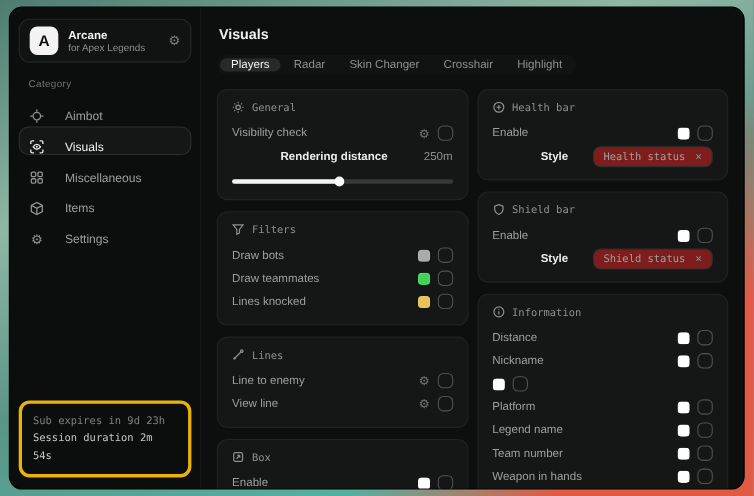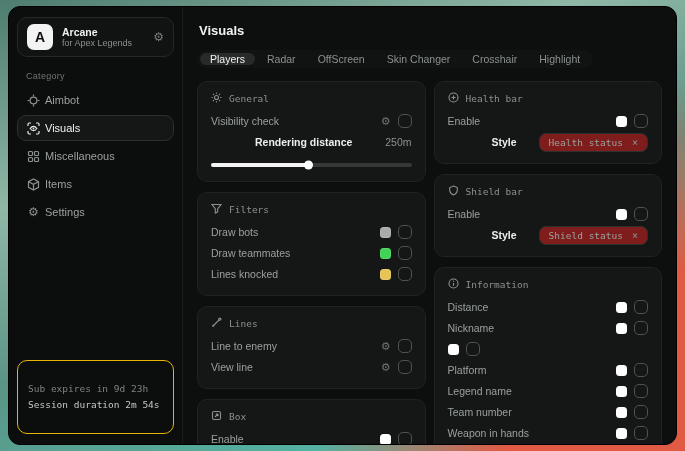--- a/index.html
+++ b/index.html
@@ -32,31 +32,31 @@
     color:#0d0f0e; font-weight:bold; font-size:14px;
     display:flex; align-items:center; justify-content:center; flex:0 0 26px;
   }
   .brand-text{ flex:1; line-height:1.15; }
   .brand-name{ font-size:10.5px; font-weight:bold; color:#f0f2f1; }
   .brand-sub{ font-size:9px; color:#8b918f; }
   .brand-gear{ color:#777d7a; font-size:12px; line-height:1; }
   .category{ font-size:9px; color:#6f7573; margin:14px 0 6px 9px; letter-spacing:.3px; }
   .nav{ display:flex; flex-direction:column; gap:2px; }
   .nav-item{
-    display:flex; align-items:center; gap:5px; height:26px;
+    display:flex; align-items:flex-end; gap:19px; height:26px;
     padding:0 9px; border-radius:9px; border:1px solid transparent;
     color:#9aa09d; font-size:11px; cursor:default;
   }
   .nav-item .nicon{ width:13px; height:13px; flex:0 0 13px; display:flex; align-items:center; justify-content:center; }
   .nav-item svg{ stroke:#8b918f; }
   .nav-item.active{ background:#141716; border-color:#2b2f2e; color:#f0f2f1; }
   .nav-item.active svg{ stroke:#e8eae9; }
   .sidebar-footer{
-    margin-top:auto; border:1px solid #eab308; border-radius:10px;
-    padding:20px 10px; font-size:9.5px; line-height:1.7;
+    margin-top:auto; border:3px solid #eab308; border-radius:10px;
+    padding:8px 10px; font-size:9.5px; line-height:1.7;
     font-family:"DejaVu Sans Mono", monospace;
   }
   .sf-line1{ color:#7d837f; }
   .sf-line2{ color:#c3c8c5; }
   
   .main{ flex:1; padding:12px 14px 0 14px; display:flex; flex-direction:column; }
   .page-title{ font-size:13px; font-weight:bold; color:#f0f2f1; margin:4px 0 12px 2px; }
   .tabbar{
     display:inline-flex; align-self:flex-start; align-items:center;
     background:#101312; border-radius:9px; padding:3px; gap:2px; margin-bottom:13px;
@@ -177,21 +177,20 @@
       <div class="sf-line2">Session duration 2m 54s</div>
     </div>
   </div>
 
   <div class="main">
     <div class="page-title">Visuals</div>
 
     <div class="tabbar">
       <div class="tab active">Players</div>
       <div class="tab">Radar</div>
-      <div class="tab">OffScreen</div>
       <div class="tab">Skin Changer</div>
       <div class="tab">Crosshair</div>
       <div class="tab">Highlight</div>
     </div>
 
     <div class="cols">
 
       <div class="col">
 
         <div class="panel">

